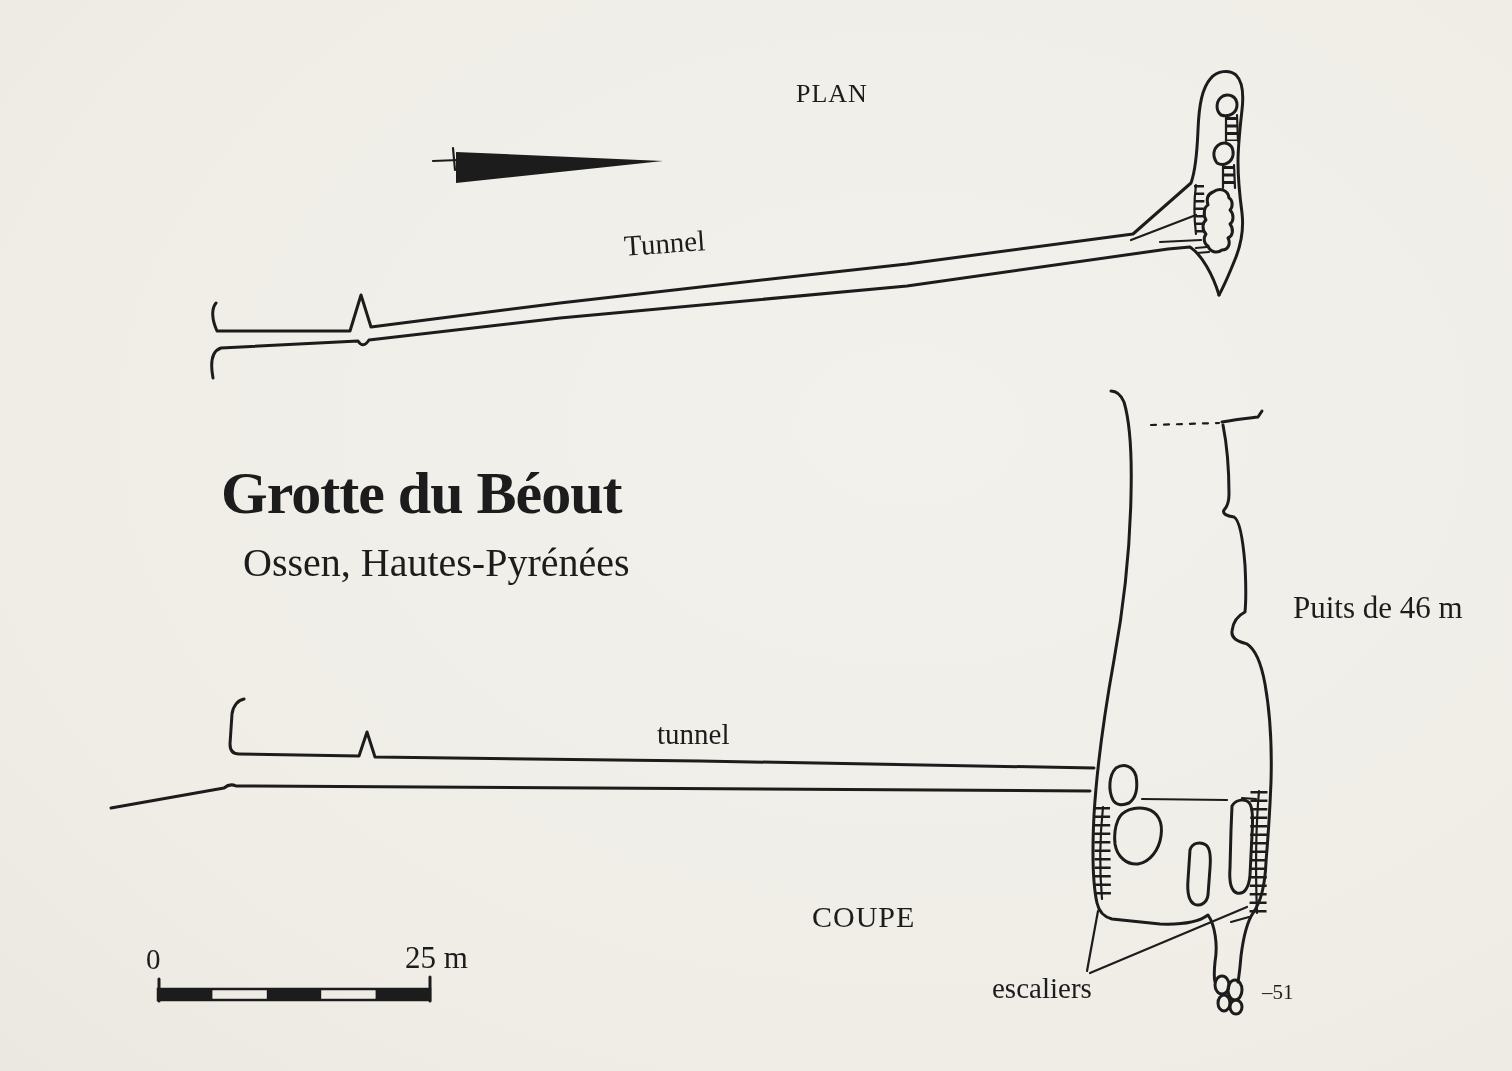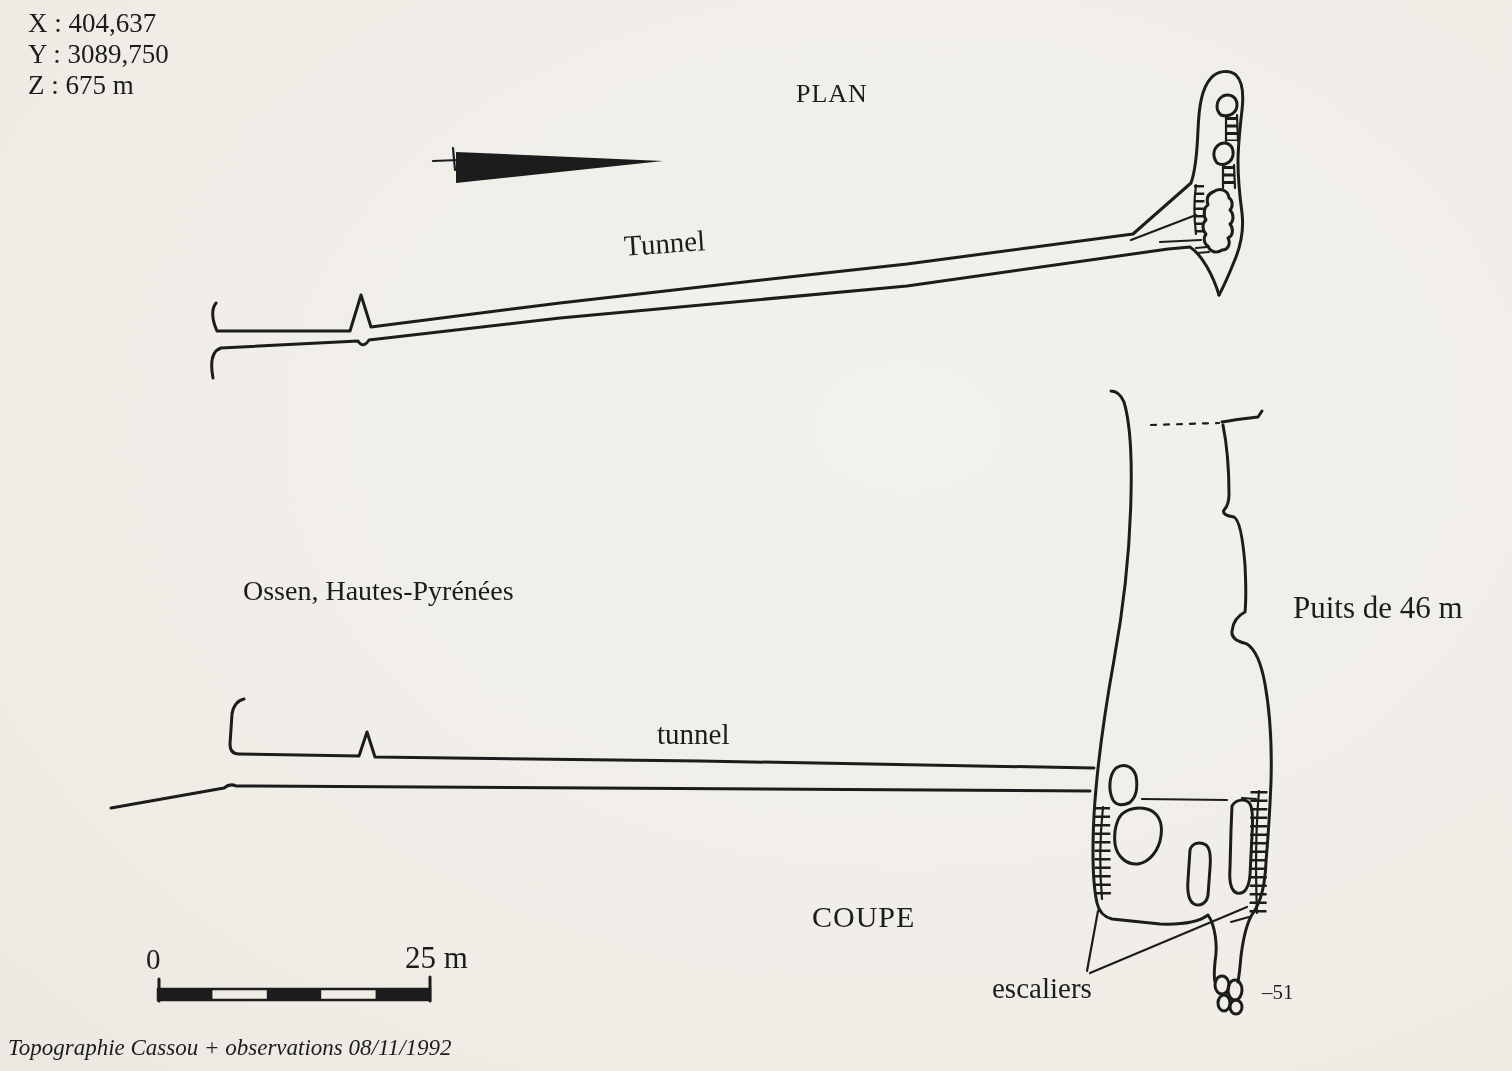--- a/index.html
+++ b/index.html
@@ -13,21 +13,21 @@
   .drawing { position:absolute; left:0; top:0; color:var(--ink); }
   .ink  { stroke:currentColor; fill:none; stroke-width:3; stroke-linecap:round; stroke-linejoin:round; }
   .thin { stroke:currentColor; fill:none; stroke-width:2.2; stroke-linecap:round; }
   .fill { fill:currentColor; stroke:none; }
   .hatch { stroke:currentColor; fill:none; stroke-linecap:butt; }
   .label { position:absolute; white-space:nowrap; line-height:1.05; }
   .coords { position:absolute; left:28px; top:8px; font-size:27px; line-height:31px; }
   .plan-title   { left:772px;  top:80px;  font-size:26px; letter-spacing:1px;margin-left:24px; }
   .plan-tunnel  { left:624px;  top:228px; font-size:29px; transform:rotate(-4deg); }
   .main-title   { left:221px;  top:462px; font-size:60px; font-weight:bold; letter-spacing:-1px; }
-  .sub-title    { left:243px;  top:542px; font-size:28px;margin-top:34px; }
+  .sub-title    { left:243px;  top:542px; font-size:40px; }
   .pit-label    { left:1293px; top:592px; font-size:31px; }
   .coupe-tunnel { left:657px;  top:719px; font-size:29px; }
   .coupe-title  { left:812px;  top:901px; font-size:30px; letter-spacing:1px; }
   .stairs-label { left:992px;  top:973px; font-size:29px;text-align:right; }
   .depth-label  { left:1262px; top:981px; font-size:21px; }
   .scale-zero   { left:146px;  top:944px; font-size:29px; }
   .scale-max    { left:405px;  top:942px; font-size:31px; }
   .credit       { left:8px;    top:1036px; font-size:23px; font-style:italic; }
 </style>
 </head>
@@ -141,34 +141,29 @@
     <g>
       <path class="ink" d="M 159,979 L 159,1001"></path>
       <path class="ink" d="M 430,977 L 430,1001"></path>
       <rect x="158" y="989" width="272" height="11" fill="none" stroke="currentColor" stroke-width="2.5"></rect>
       <rect class="fill" x="158" y="989" width="54.4" height="11"></rect>
       <rect class="fill" x="266.8" y="989" width="54.4" height="11"></rect>
       <rect class="fill" x="375.6" y="989" width="54.4" height="11"></rect>
     </g>
   </svg>
 
-  <div class="coords">
-    <div>X : 404,637</div>
-    <div>Y : 3089,750</div>
-    <div>Z : 675 m</div>
-  </div>
 
   <div class="label plan-title">PLAN</div>
   <div class="label plan-tunnel">Tunnel</div>
 
+  <div class="label main-title">Grotte du Béout</div>
   <div class="label sub-title">Ossen, Hautes-Pyrénées</div>
 
   <div class="label pit-label">Puits de 46 m</div>
   <div class="label coupe-tunnel">tunnel</div>
   <div class="label coupe-title">COUPE</div>
   <div class="label stairs-label">escaliers</div>
   <div class="label depth-label">–51</div>
 
   <div class="label scale-zero">0</div>
   <div class="label scale-max">25 m</div>
 
-  <div class="label credit">Topographie Cassou + observations 08/11/1992</div>
 </div>
 
 </body></html>

